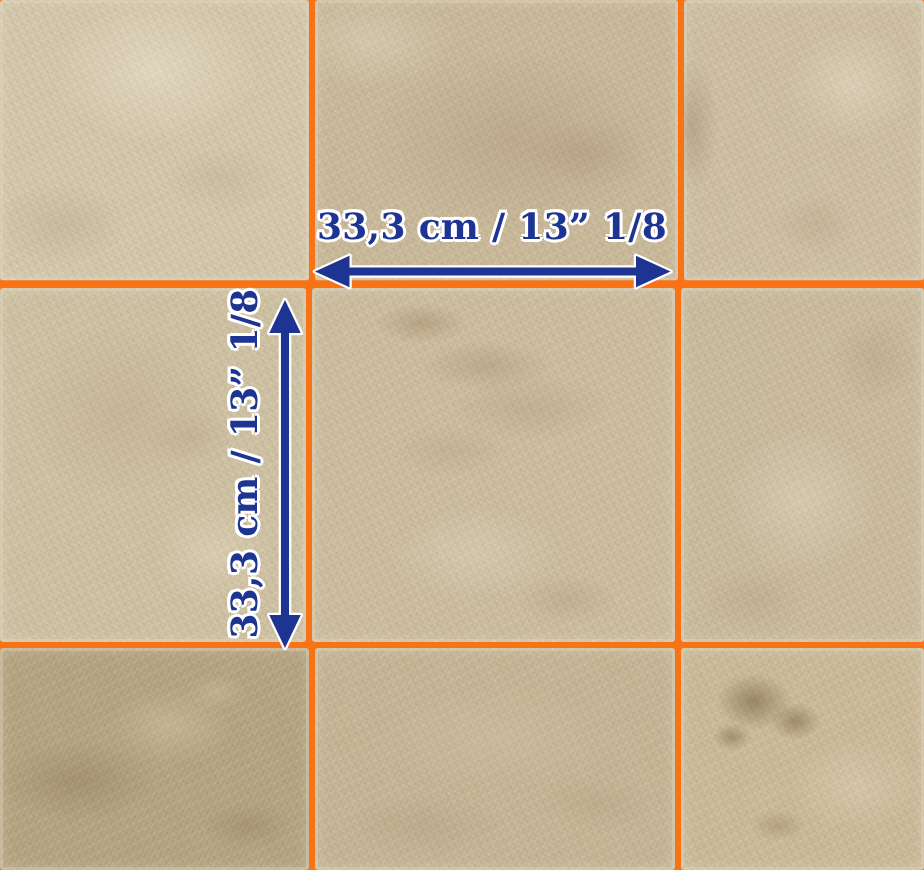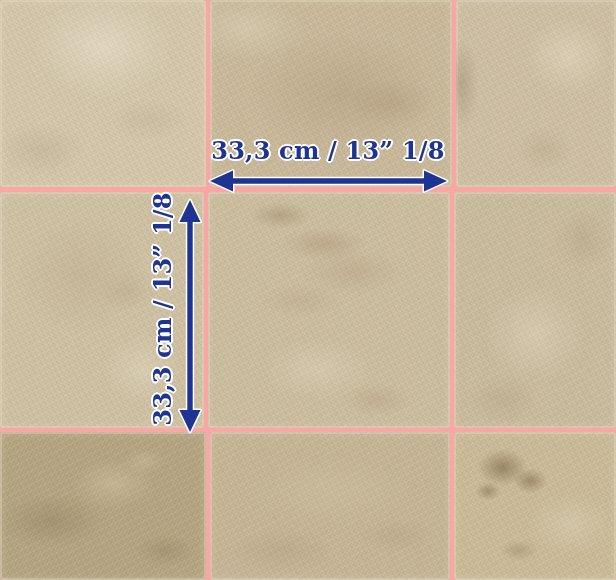--- a/index.html
+++ b/index.html
@@ -1,18 +1,18 @@
 <!DOCTYPE html>
 <html><head>
 <meta charset="utf-8">
 <style>
   html,body{margin:0;padding:0;}
   body{width:616px;height:580px;overflow:hidden;background:#271d12;font-family:"DejaVu Serif",serif;}
 
-  .stage{position:relative;width:616px;height:580px;background:#fca5a5;}
+  .stage{position:relative;width:616px;height:580px;background:#f97316;}
 
   
   .tile{
     position:absolute;
     border-radius:2px;
     background-image:
       repeating-linear-gradient(27deg,  rgba(121,101,72,.055) 0 1px, transparent 1px 3px),
       repeating-linear-gradient(117deg, rgba(255,252,240,.07) 0 1px, transparent 1px 3px),
       repeating-linear-gradient(63deg,  rgba(121,101,72,.05) 0 2px, transparent 2px 5px),
       repeating-linear-gradient(153deg, rgba(255,252,240,.06) 0 2px, transparent 2px 6px);

